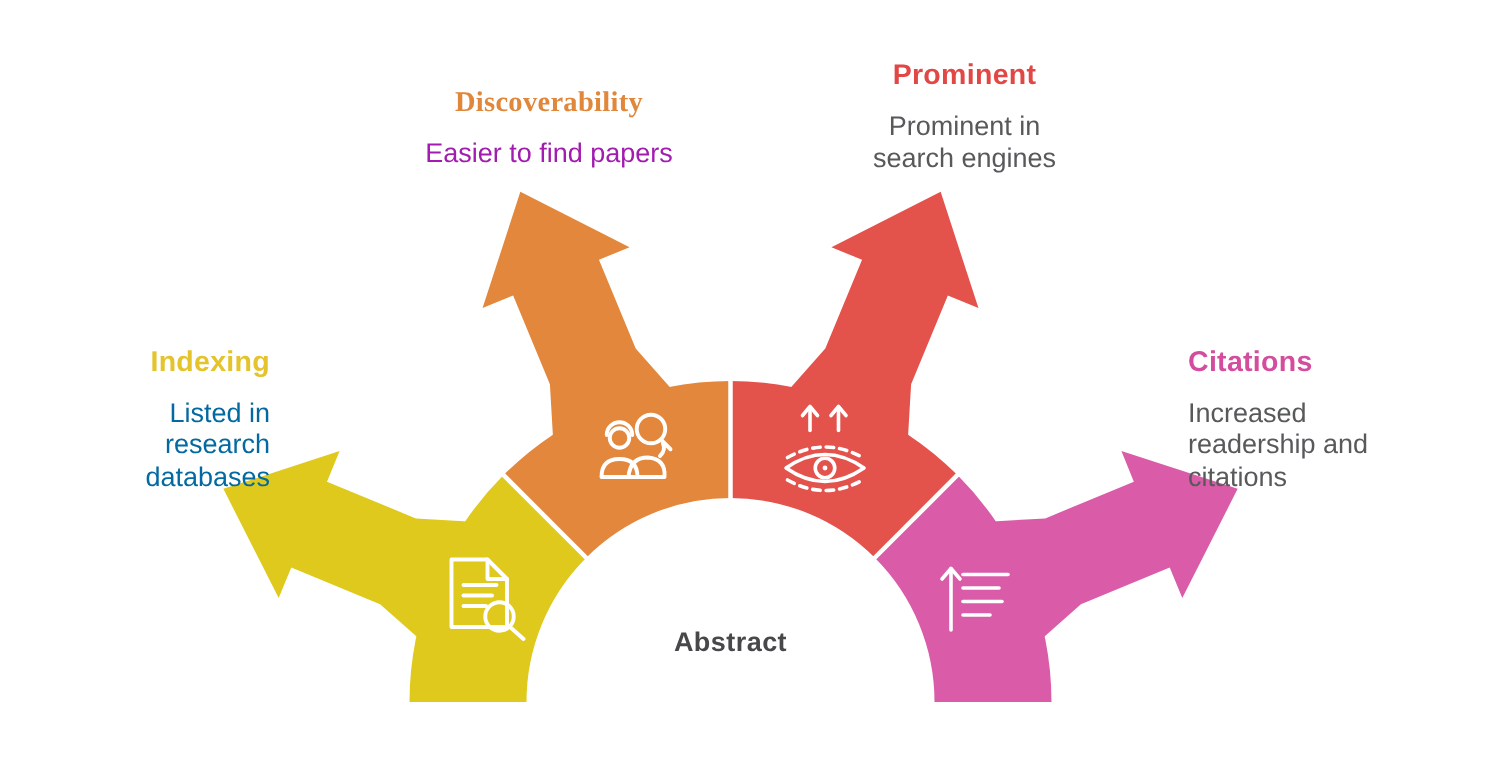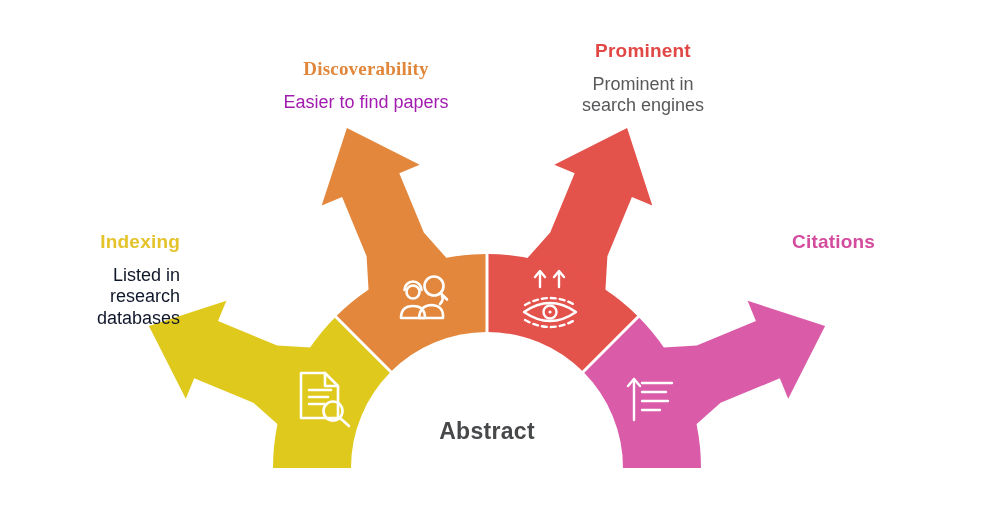--- a/index.html
+++ b/index.html
@@ -21,21 +21,21 @@
   }
   #indexing-block{top:231px;right:816px;width:230px;text-align:right;}
   #indexing-block .label-sub{max-width:135px;margin-left:auto;}
   #discoverability-block{top:58px;left:254px;width:224px;text-align:center;}
   #visibility-block{top:40px;left:533px;width:220px;text-align:center;}
   #visibility-block .label-sub{max-width:150px;margin:0 auto;}
   #citations-block{top:231px;left:792px;width:180px;text-align:left;}
   #citations-block .label-sub{max-width:152px;}
   #abstract-label{
     top:418px;left:387px;width:200px;text-align:center;
-    font-size:23px;font-weight:bold;letter-spacing:.3px;
+    font-size:18px;font-weight:bold;letter-spacing:.3px;
   }
 </style>
 </head>
 <body>
 
 <div id="canvas">
 
   <svg id="diagram-svg" viewBox="0 0 996 509">
 
     <polygon points="335.2,349.0 277.2,345.6 218.0,321.1 226.4,300.7 148.9,325.9 185.8,398.7 194.2,378.3 253.4,402.8 297.0,441.4" fill="#DFC91C"></polygon>
@@ -91,32 +91,33 @@
       <path d="M -20,-10 l 6,-7 l 6,7"></path>
       <line x1="-6" y1="-13" x2="24" y2="-13"></line>
       <line x1="-6" y1="-4" x2="18" y2="-4"></line>
       <line x1="-6" y1="5" x2="20" y2="5"></line>
       <line x1="-6" y1="14" x2="12" y2="14"></line>
     </g>
   </svg>
 
   <div class="label-block" id="indexing-block">
     <p class="label-heading" style="color: rgb(229, 195, 43);">Indexing</p>
-    <p class="label-sub" style="color: #0f172a;">Listed in research databases</p>
+    <p class="label-sub" style="color: #0369a1;">Listed in research databases</p>
   </div>
 
   <div class="label-block" id="discoverability-block">
     <p class="label-heading" style="color: rgb(224, 135, 59); font-family: Liberation Serif, serif;">Discoverability</p>
     <p class="label-sub" style="color: #a21caf;">Easier to find papers</p>
   </div>
 
   <div class="label-block" id="visibility-block">
     <p class="label-heading" style="color: rgb(224, 71, 69);">Prominent</p>
     <p class="label-sub" style="color: rgb(88, 89, 91);">Prominent in search engines</p>
   </div>
 
   <div class="label-block" id="citations-block">
     <p class="label-heading" style="color: rgb(212, 76, 158);">Citations</p>
+    <p class="label-sub" style="color: rgb(88, 89, 91);">Increased readership and citations</p>
   </div>
 
   <div class="label-block" id="abstract-label" style="color: rgb(71, 72, 74);">Abstract</div>
 
 </div>
 
 </body></html>

